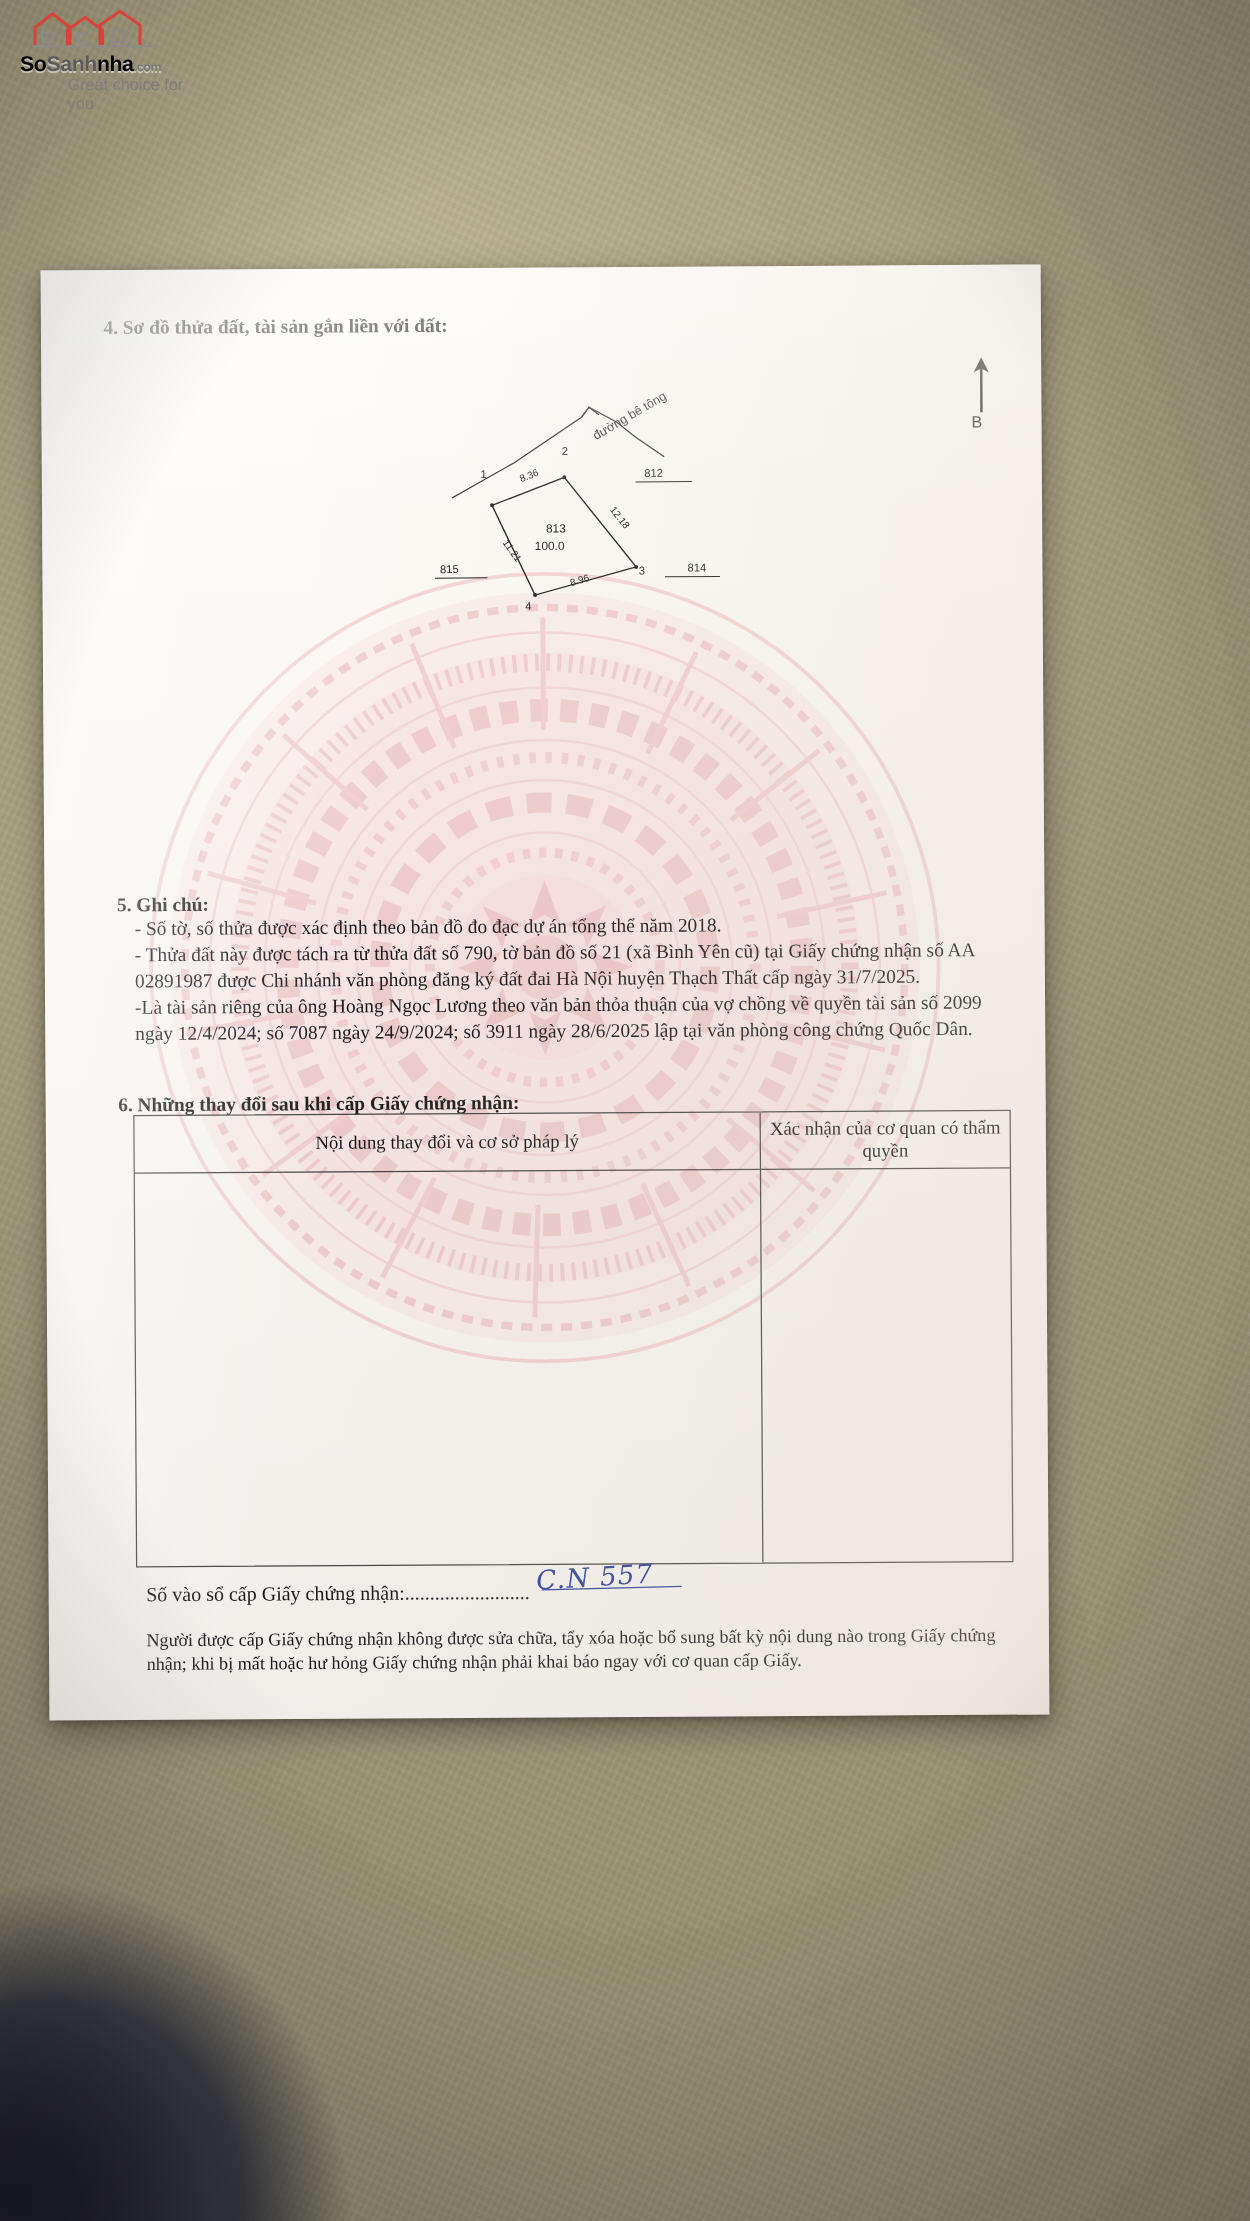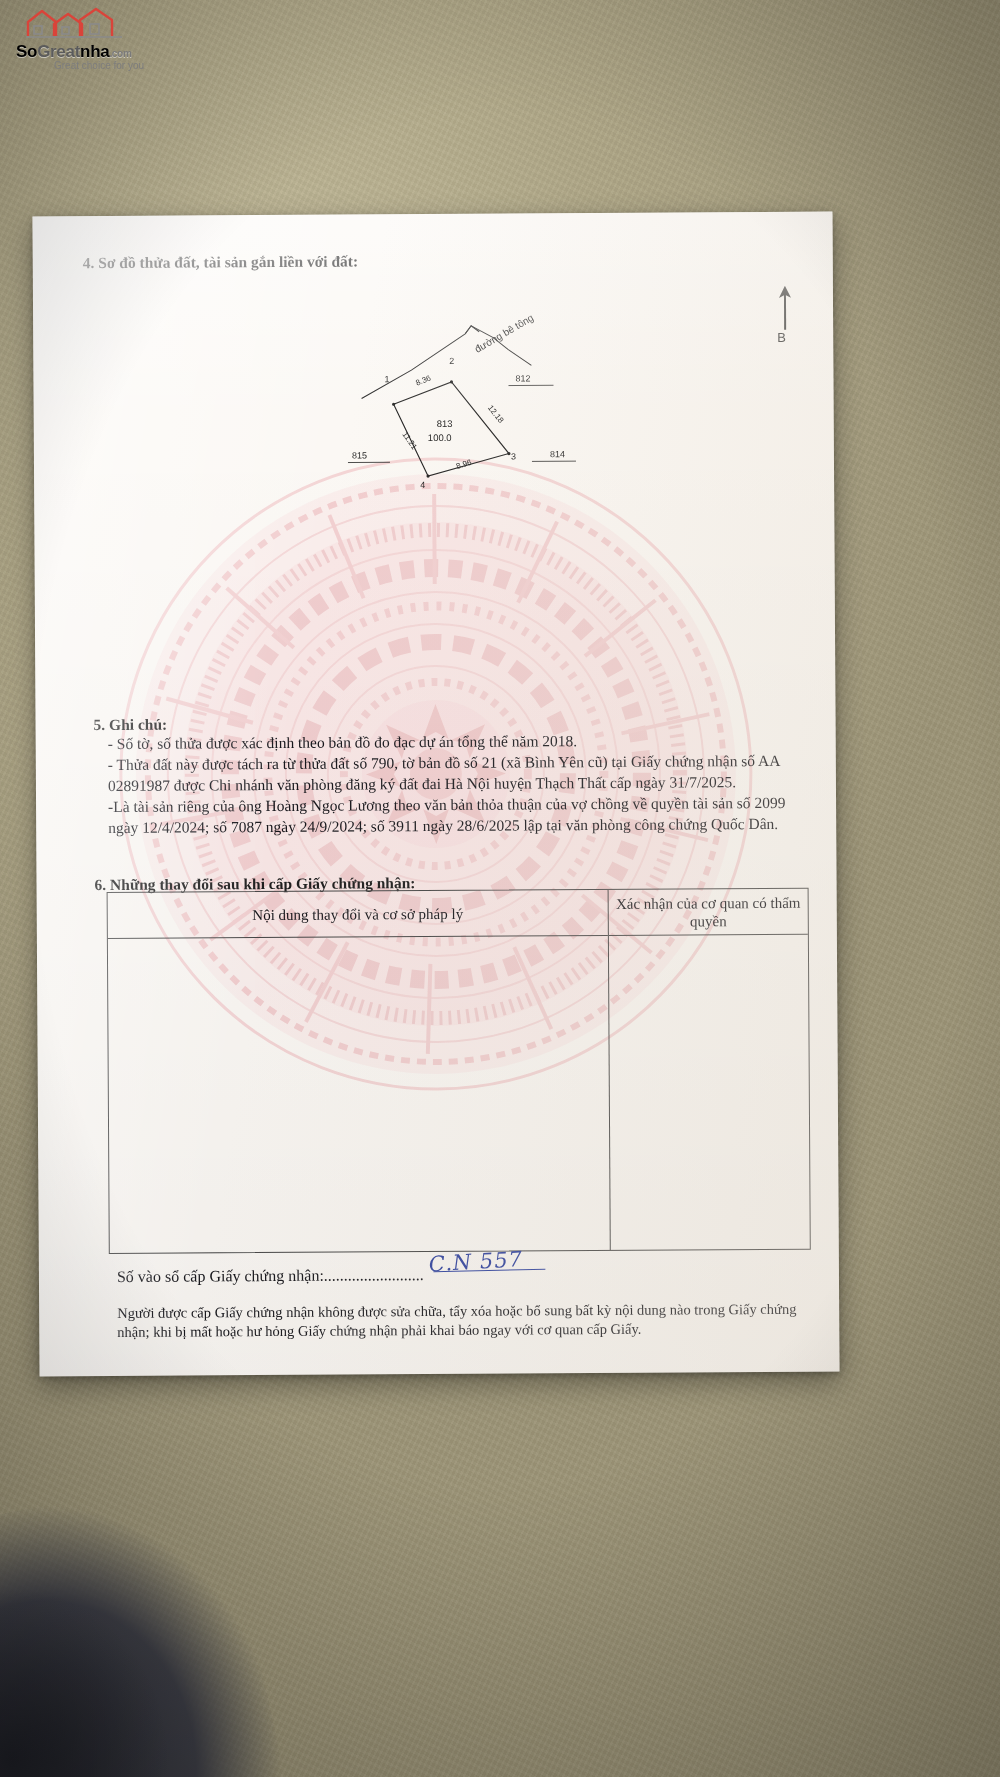--- a/index.html
+++ b/index.html
@@ -77,21 +77,21 @@
     letter-spacing: -0.3px;
     text-shadow: 0 1px 0 rgba(255,255,255,.5);
   }
   .logo .brand .accent { color: #000000; }
   .logo .brand .dotcom { font-size: 10px; color: #7a7a7a; }
   .logo .tag {
     position: absolute;
     left: 44px;
     top: 54px;
     font-family: "Liberation Sans", sans-serif;
-    font-size: 10px;
+    font-size: 13px;
     color: #7d7d7d;
   }
 
   
   .sheet {
     position: absolute;
     left: 36px;
     top: 214px;
     width: 800px;
     height: 1160px;
@@ -280,21 +280,21 @@
       </g>
       <g fill="none" stroke="#8a8a8a" stroke-width="1.6">
         <rect x="10" y="20" width="8" height="8"></rect>
         <rect x="38" y="21" width="7" height="7"></rect>
         <rect x="66" y="18" width="9" height="10"></rect>
       </g>
       <path d="M2 31 L98 31" stroke="#8a8a8a" stroke-width="1.4"></path>
     </svg>
   </span>
   <span class="brand">
-    <span class="accent">So</span><span>Great</span><span class="accent">nha</span><span class="dotcom">.com</span>
+    <span class="accent">So</span><span>Sanh</span><span class="accent">nha</span><span class="dotcom">.com</span>
   </span>
   <span class="tag">Great choice for you</span>
 </div>
 
 <div class="sheet">
 
   <svg class="drum" viewBox="0 0 640 640">
     <defs>
       <g id="ray">
           <rect x="318" y="40" width="4" height="90" fill="#eeb9bc"></rect>

